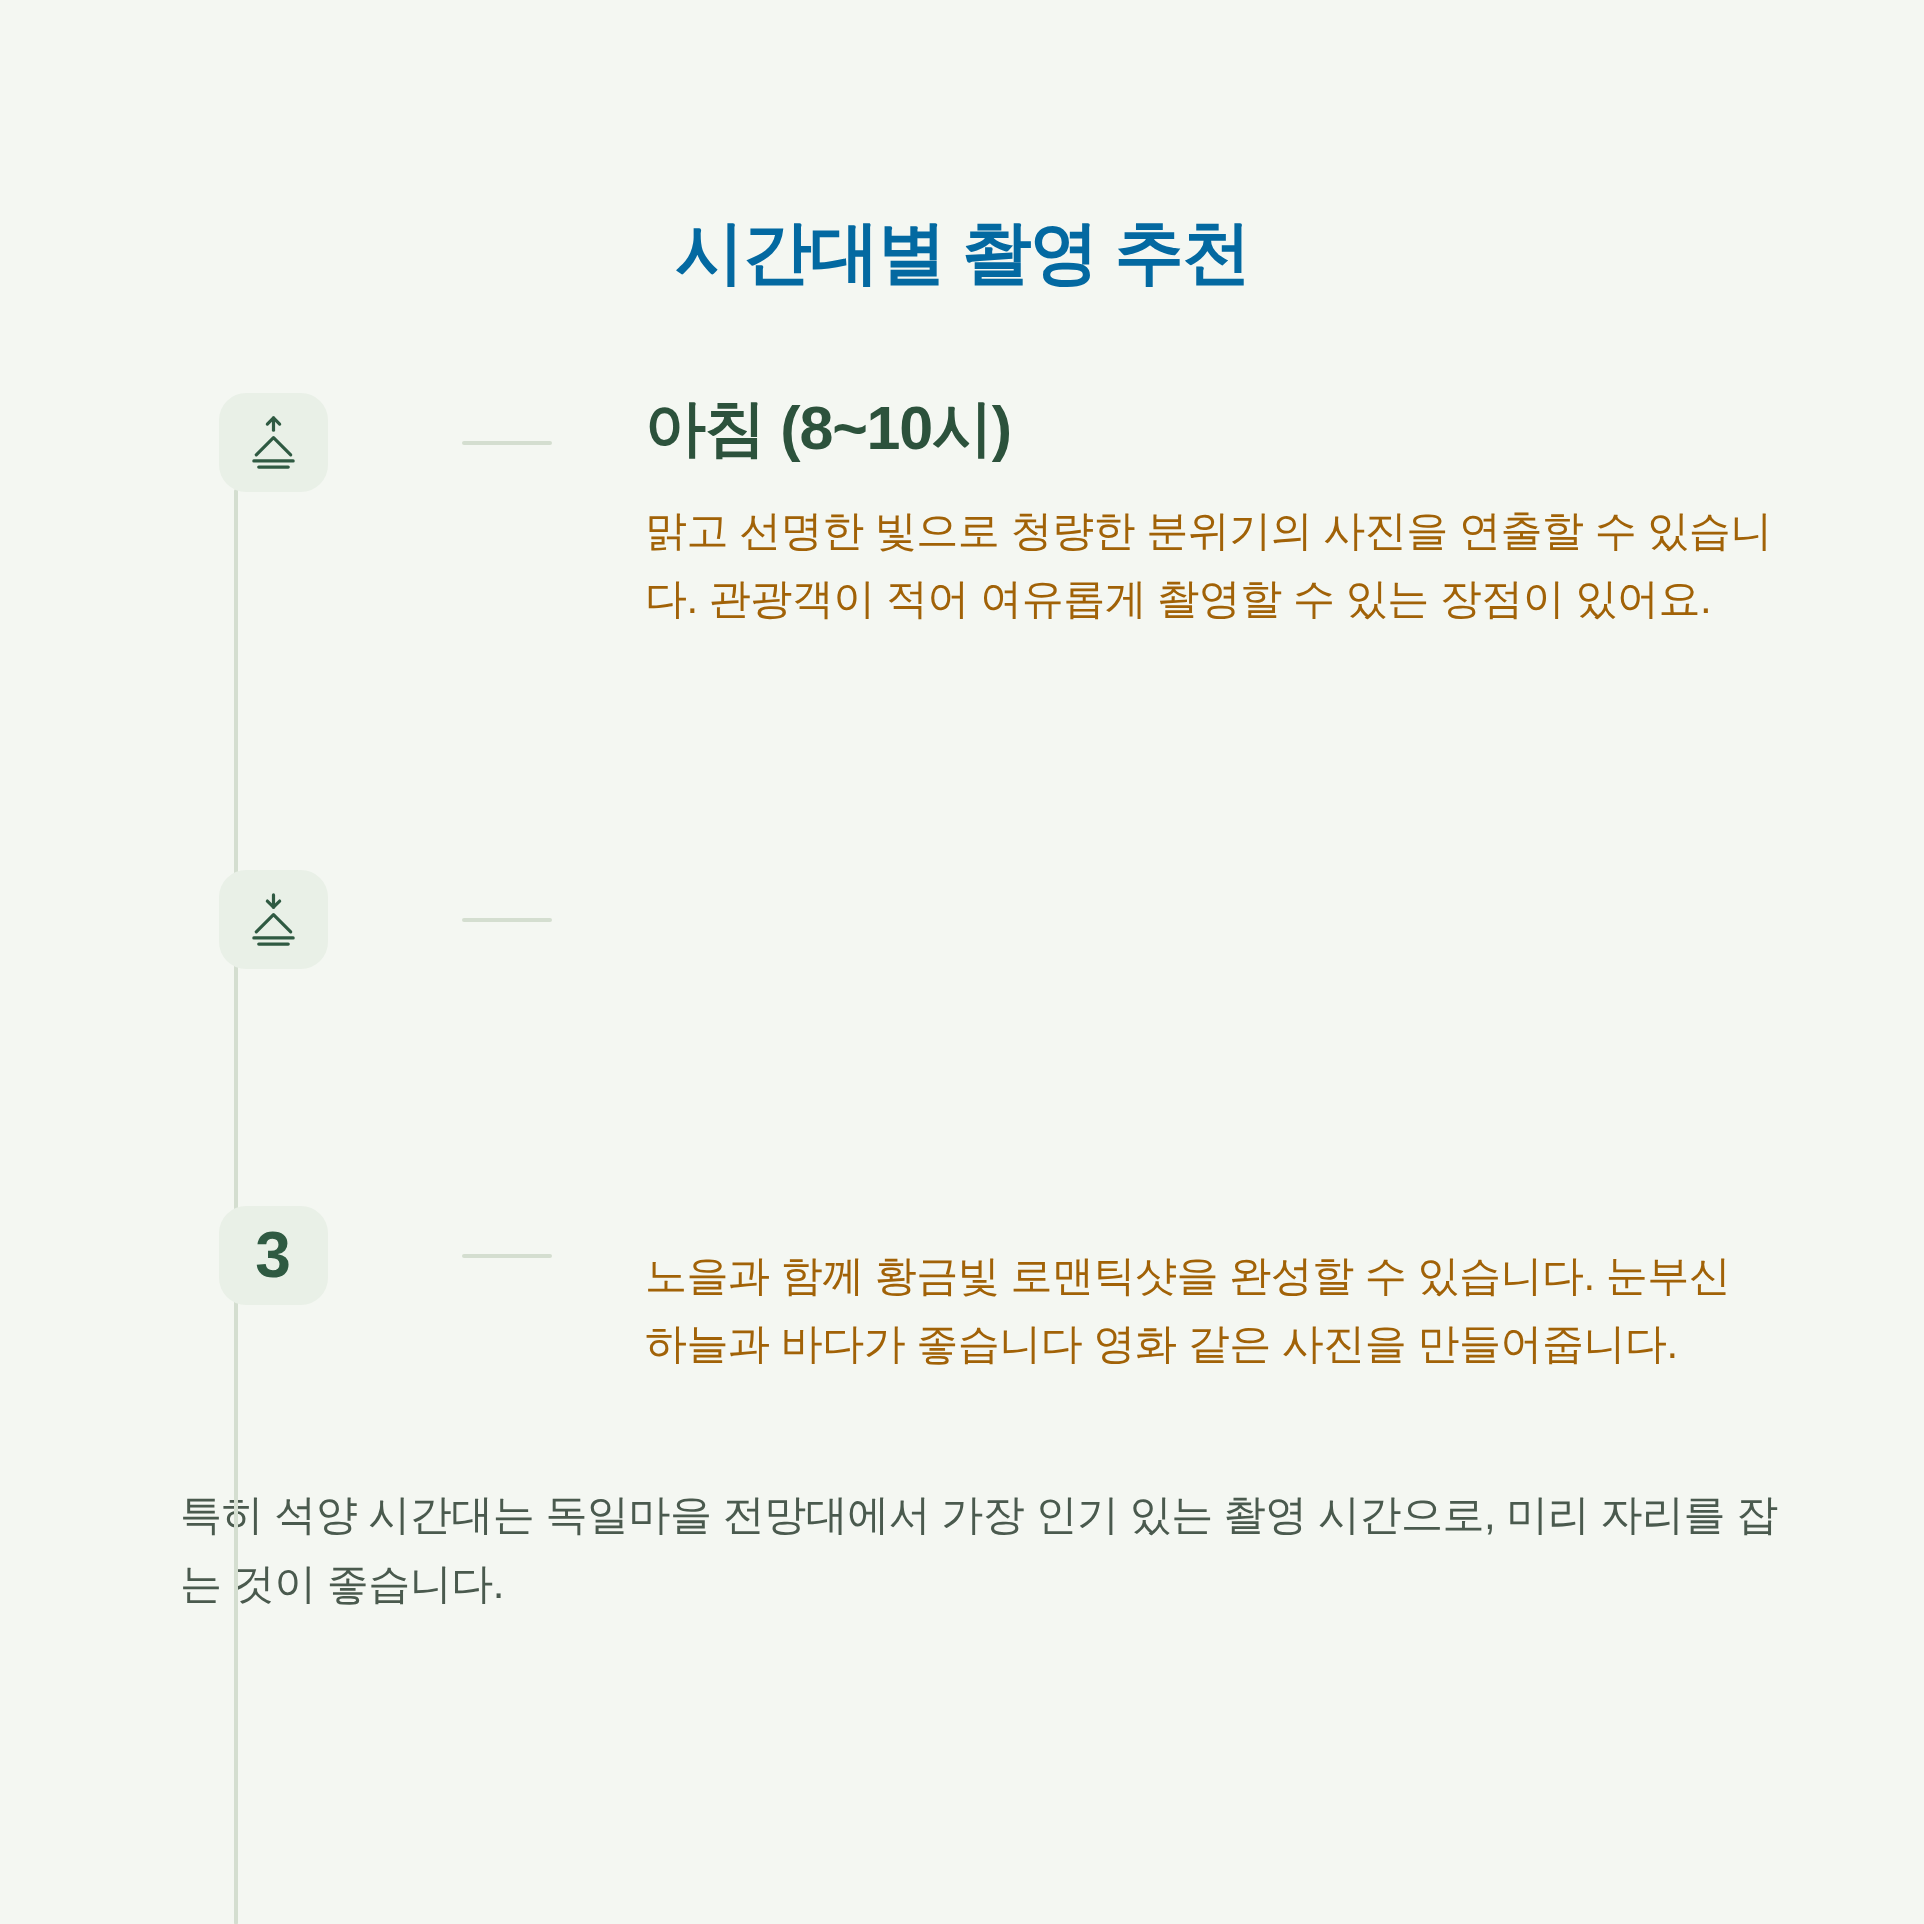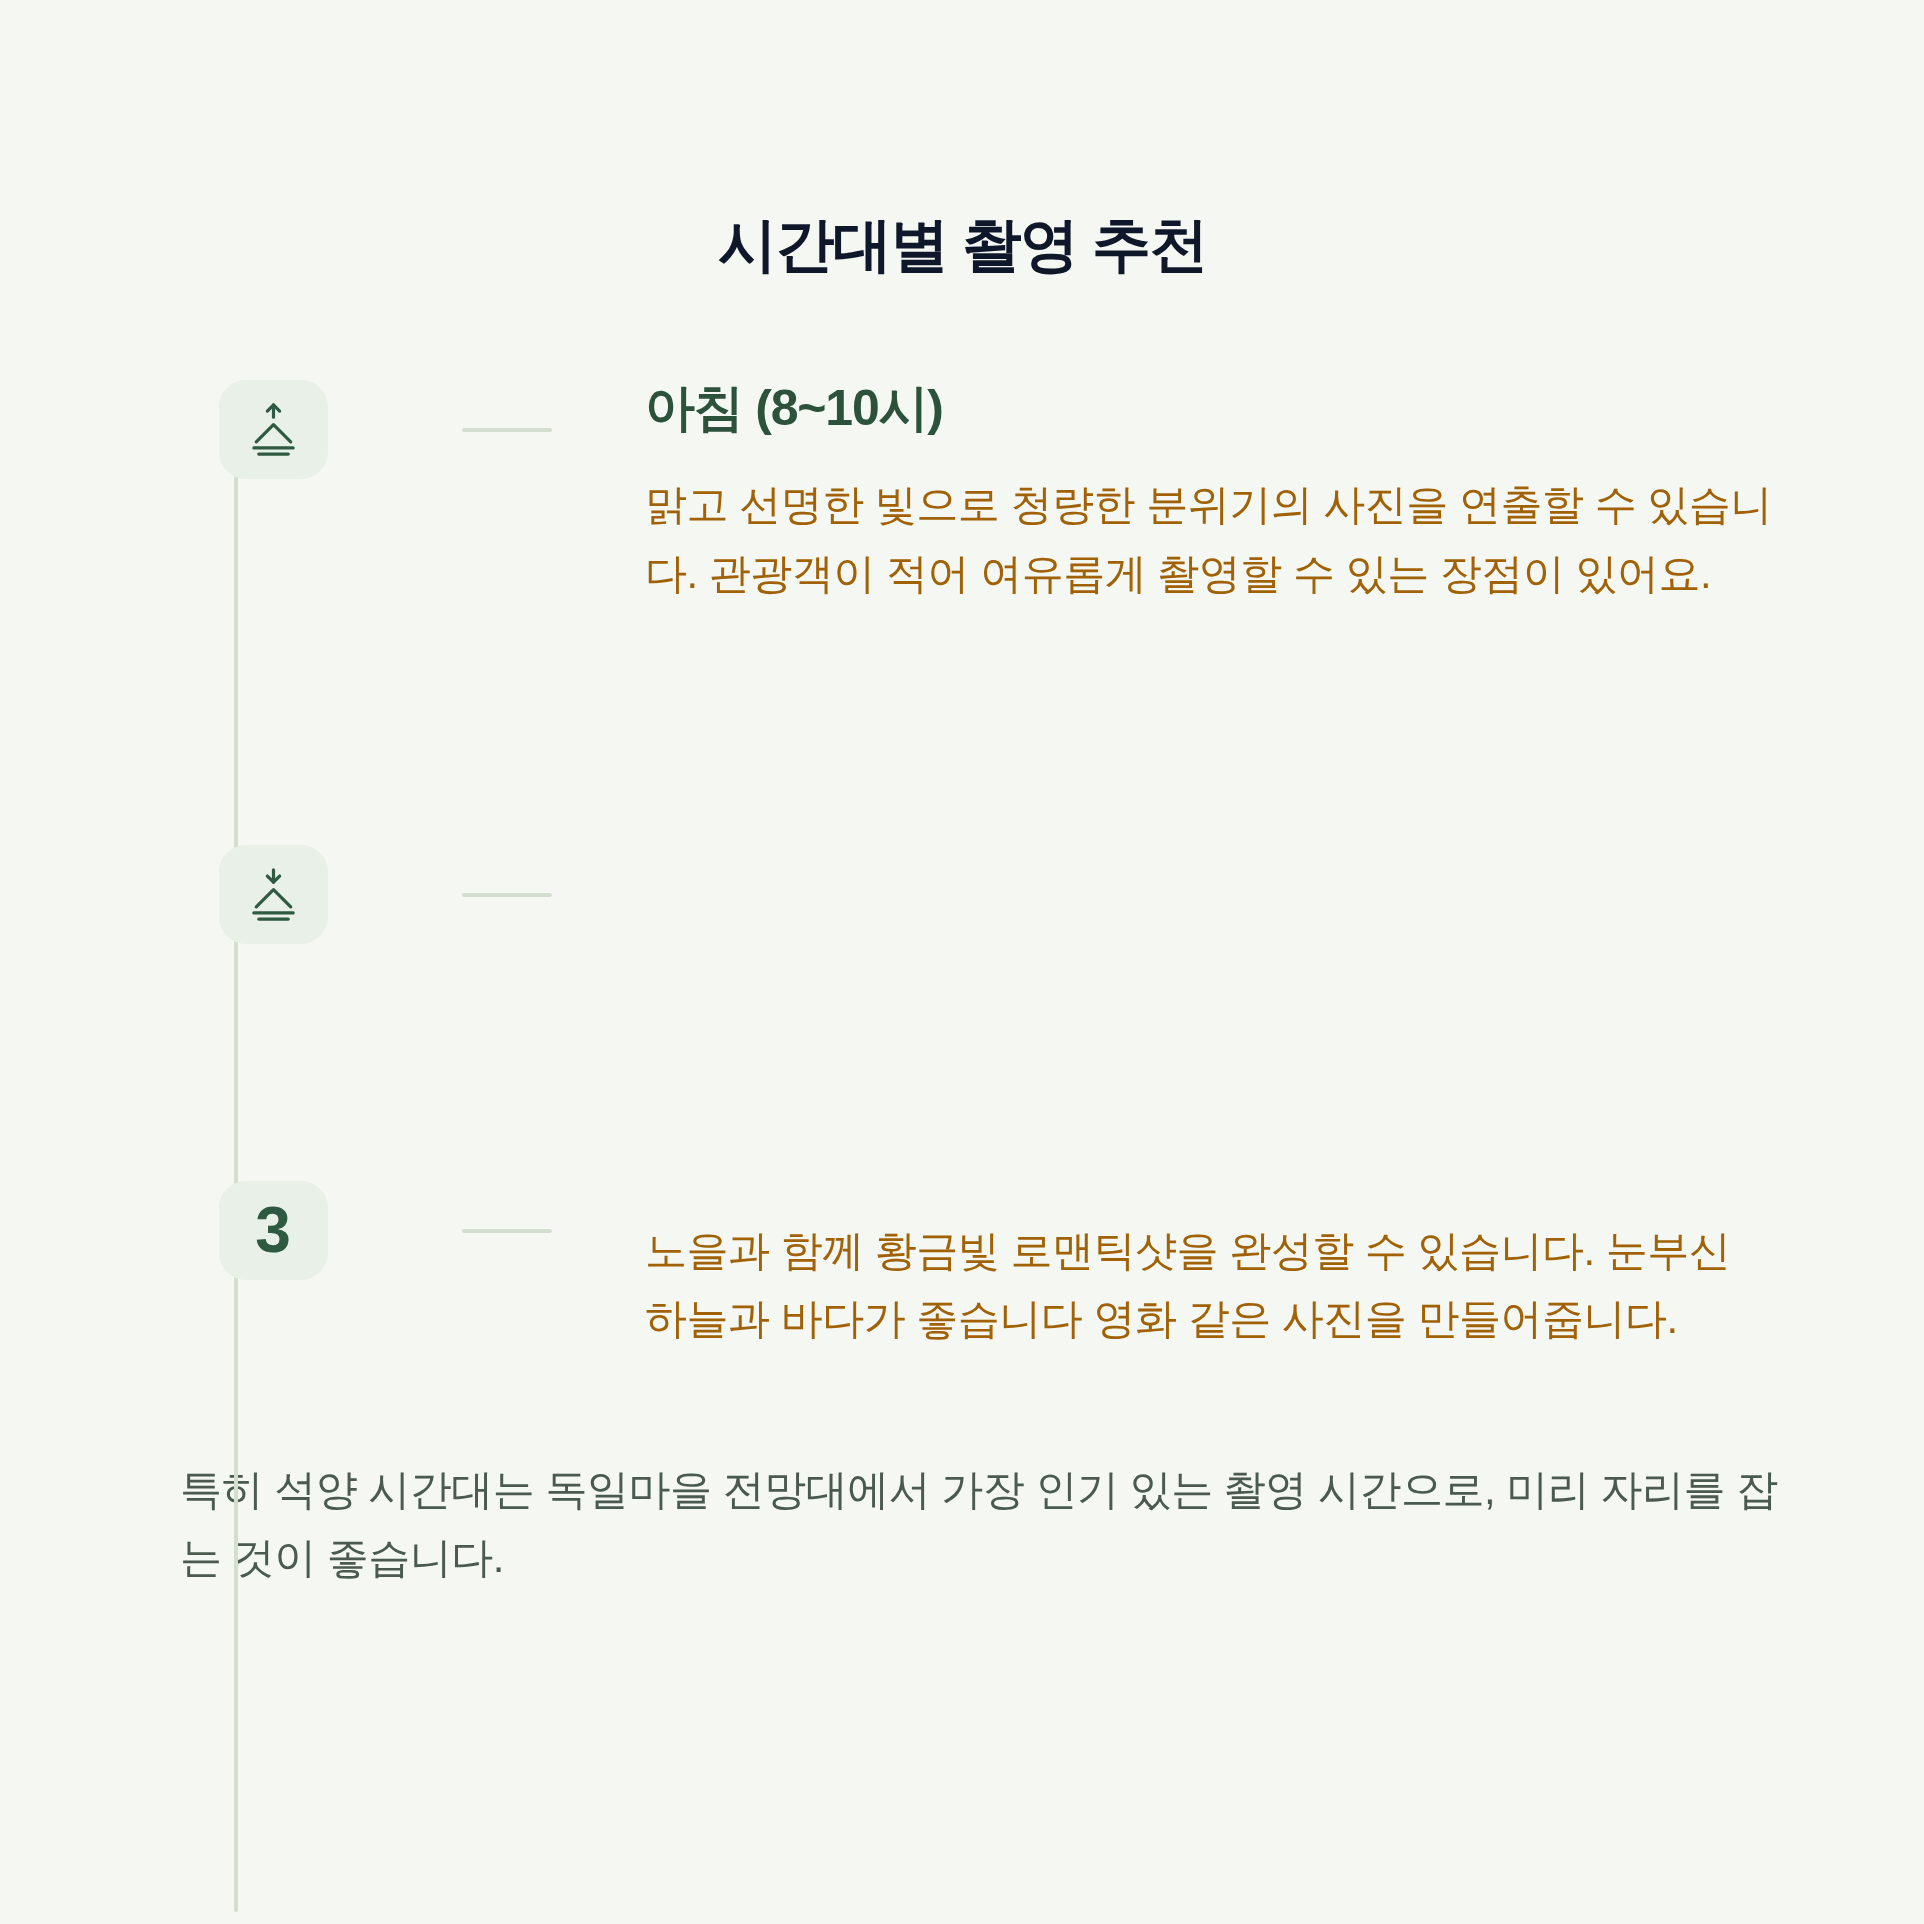--- a/index.html
+++ b/index.html
@@ -22,23 +22,23 @@
     padding: 0;
     overflow: hidden;
   }
 
   
   .title-block {
     padding-top: 207px;
     text-align: center;
   }
   .title-line {
-    color: #0f172a;
+    color: #0369a1;
     font-weight: 800;
-    font-size: 59px;
+    font-size: 69px;
     letter-spacing: -1.6px;
     line-height: 1.32;
   }
   .title-line.second {
     margin-top: 17.6px;
   }
 
   
   .timeline {
     position: relative;
@@ -106,21 +106,21 @@
   }
 
   .content {
     padding-left: 279px;
     padding-right: 144px;
     margin-top: 1.6px;
   }
 
   .step-title {
     color: #2c523c;
-    font-size: 50px;
+    font-size: 61px;
     font-weight: 800;
     letter-spacing: -1.2px;
     line-height: 1.1;
   }
 
   .step-desc {
     margin-top: 35px;
     color: #a16207;
     font-size: 42px;
     line-height: 1.62;

